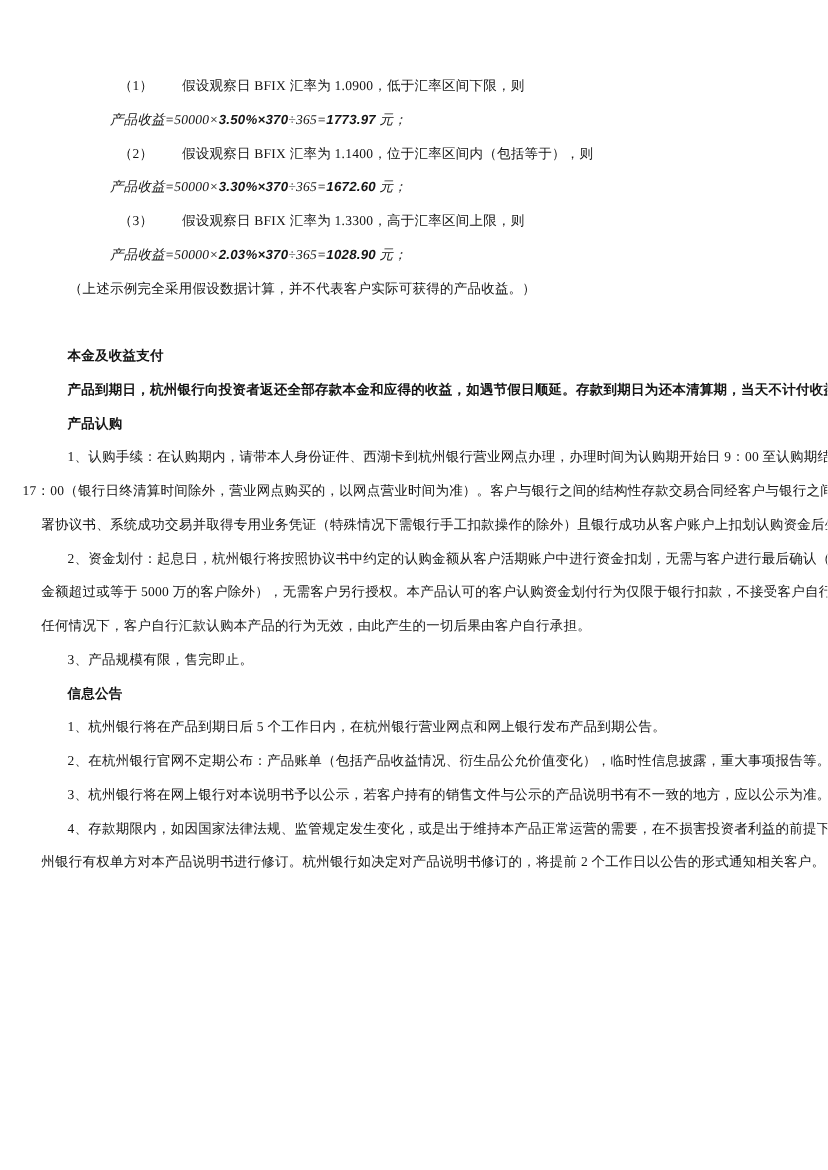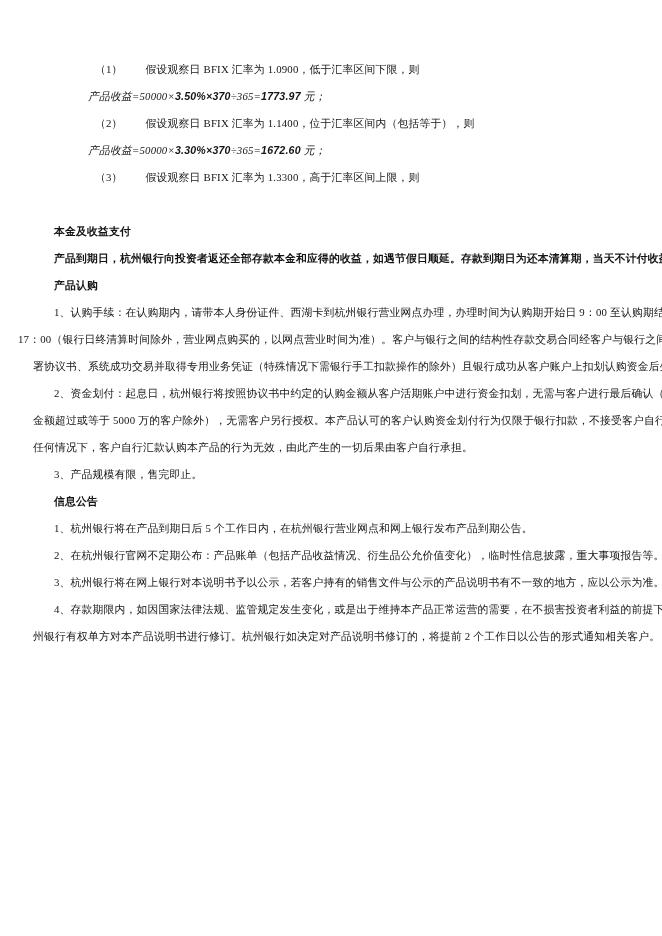--- a/index.html
+++ b/index.html
@@ -46,20 +46,22 @@
 <body>
 
 <div class="page">
   <div class="content">
     <div id="example">
         <div class="line ex-item"><span class="ex-label">（1）</span><span>假设观察日 BFIX 汇率为 1.0900，低于汇率区间下限，则</span></div>
         <div class="line ex-formula"><span>产品收益=50000×</span><span class="fb">3.50%×370</span><span>÷365=</span><span class="fb">1773.97</span><span> 元；</span></div>
         <div class="line ex-item"><span class="ex-label">（2）</span><span>假设观察日 BFIX 汇率为 1.1400，位于汇率区间内（包括等于），则</span></div>
         <div class="line ex-formula"><span>产品收益=50000×</span><span class="fb">3.30%×370</span><span>÷365=</span><span class="fb">1672.60</span><span> 元；</span></div>
         <div class="line ex-item"><span class="ex-label">（3）</span><span>假设观察日 BFIX 汇率为 1.3300，高于汇率区间上限，则</span></div>
+        <div class="line ex-formula"><span>产品收益=50000×</span><span class="fb">2.03%×370</span><span>÷365=</span><span class="fb">1028.90</span><span> 元；</span></div>
+        <div class="line ex-note">（上述示例完全采用假设数据计算，并不代表客户实际可获得的产品收益。）</div>
       </div>
     <div id="sections">
         <div class="gap"></div>
         <div class="line heading">本金及收益支付</div>
         <div class="line first just bold">产品到期日，杭州银行向投资者返还全部存款本金和应得的收益，如遇节假日顺延。存款到期日为还本清算期，当天不计付收益。</div>
         <div class="line heading">产品认购</div>
         <div class="line first just">1、认购手续：在认购期内，请带本人身份证件、西湖卡到杭州银行营业网点办理，办理时间为认购期开始日 9：00 至认购期结束日</div>
         <div class="line hang just">17：00（银行日终清算时间除外，营业网点购买的，以网点营业时间为准）。客户与银行之间的结构性存款交易合同经客户与银行之间签</div>
         <div class="line just">署协议书、系统成功交易并取得专用业务凭证（特殊情况下需银行手工扣款操作的除外）且银行成功从客户账户上扣划认购资金后生效。</div>
         <div class="line first just">2、资金划付：起息日，杭州银行将按照协议书中约定的认购金额从客户活期账户中进行资金扣划，无需与客户进行最后确认（认购</div>

